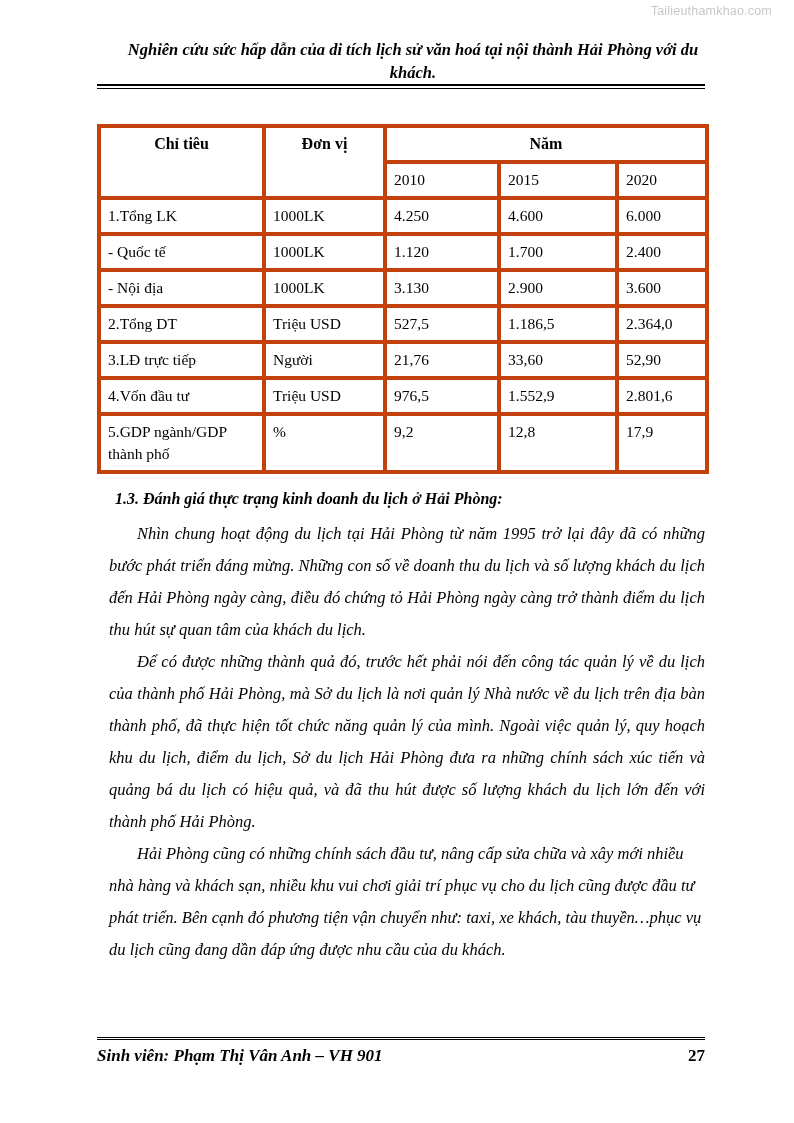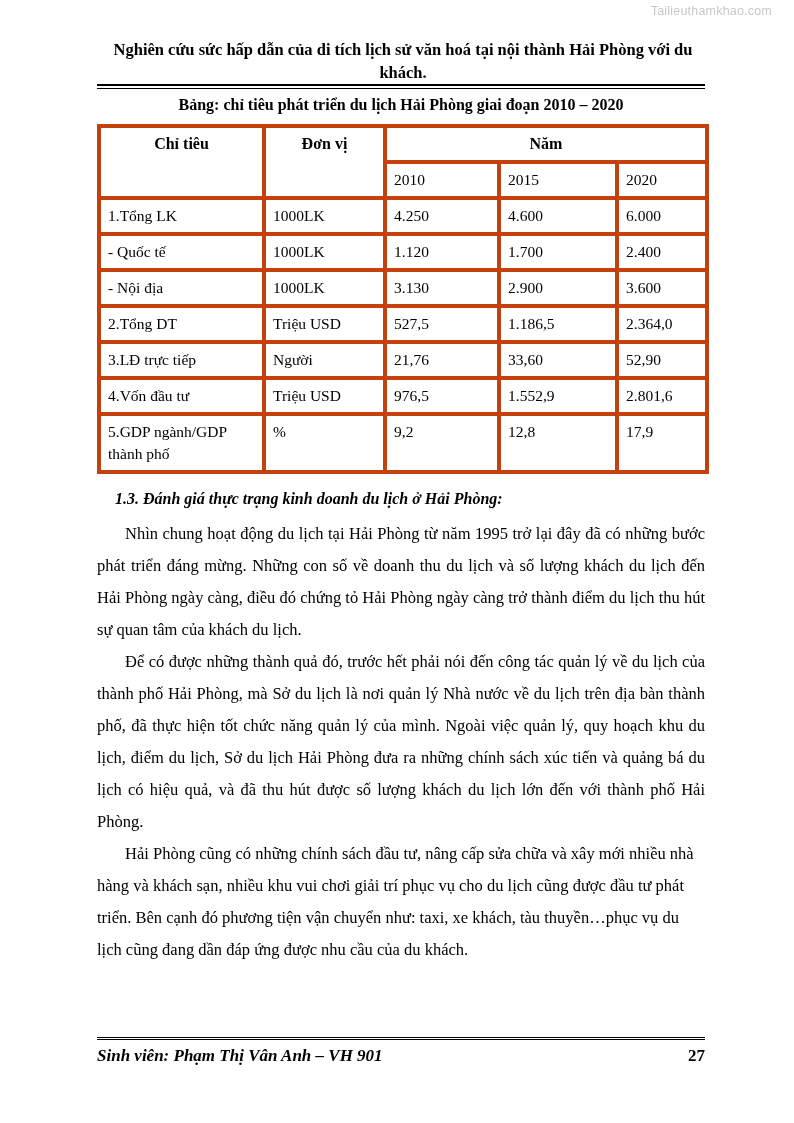--- a/index.html
+++ b/index.html
@@ -31,24 +31,25 @@
     font-family: "Liberation Sans", sans-serif;
     font-size: 12.5px;
     color: #c8c8c8;
     letter-spacing: 0.2px;
     white-space: nowrap;
   }
 
   
   .runhead {
     position: absolute;
-    left: 99px;
+    left: 109px;
     top: 38px;
     width: 608px;
     text-align: center;
+    font-style: italic;
     font-weight: bold;
     font-size: 16.5px;
     line-height: 23px;
   }
   .runhead-rule {
     position: absolute;
     left: 97px;
     top: 84px;
     width: 608px;
     height: 0;
@@ -131,24 +132,25 @@
   .body-copy {
     position: absolute;
     left: 97px;
     top: 518px;
     width: 608px;
     font-size: 16.5px;
     line-height: 32px;
     text-align: justify;
   }
   .body-copy p {
-    margin: 0 0 0 0;
+    margin: 0 0 0 12px;
     text-indent: 28px;
     text-align: justify;
     text-justify: inter-word;
+    font-style: italic;
   }
   .body-copy p + p { margin-top: 0; }
   .body-copy p:last-child { text-align: left; }
 
   
   .footer-rule {
     position: absolute;
     left: 97px;
     top: 1037px;
     width: 608px;
@@ -179,21 +181,20 @@
 </head>
 <body>
 
 <div class="page">
 
   <div class="watermark">Tailieuthamkhao.com</div>
 
   <div class="runhead">Nghiên cứu sức hấp dẫn của di tích lịch sử văn hoá tại nội thành Hải Phòng với du khách.</div>
   <div class="runhead-rule"></div>
 
-  <div class="table-caption">Bảng: chỉ tiêu phát triển du lịch Hải Phòng giai đoạn 2010 – 2020</div>
 
   <div class="tbl-wrap">
     <table class="data">
       <colgroup>
         <col class="col-a">
           <col class="col-b">
           <col class="col-c">
           <col class="col-d">
           <col class="col-e">
       </colgroup>

